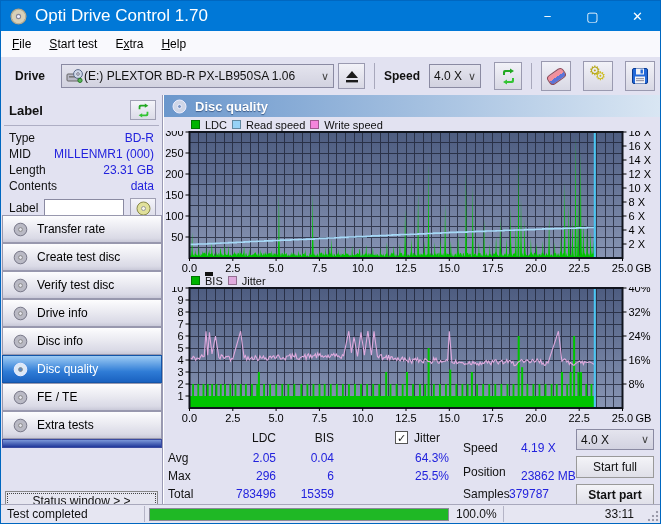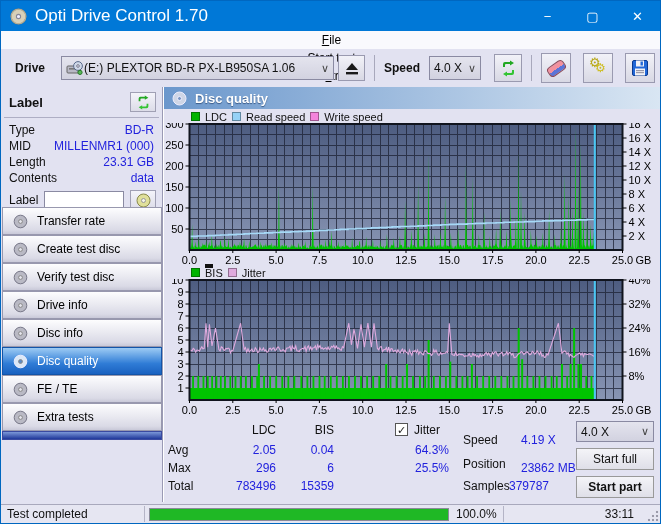--- a/index.html
+++ b/index.html
@@ -8,21 +8,21 @@
     background:#e2e2f1;font-family:"Liberation Sans",sans-serif;font-size:12px;color:#111;
     overflow:hidden;}
   
   .titlebar{height:30px;background:#0078d7;display:flex;align-items:center;color:#fff;}
   .title-icon{width:17px;height:17px;margin:0 8px 0 9px;flex:0 0 auto;}
   .title-text{font-size:17px;}
   .win-controls{margin-left:auto;display:flex;height:30px;}
   .win-btn{width:45px;height:30px;display:flex;align-items:center;justify-content:center;
     font-size:13px;color:#fff;}
   
-  .menubar{height:18px;background:#f9f9fd;display:flex;align-items:center;padding-left:2px;flex-direction:column;}
+  .menubar{height:26px;background:#f9f9fd;display:flex;align-items:center;padding-left:2px;}
   .menu-item{padding:2px 9px;color:#000;}
   .menu-item u{text-decoration:underline;}
   
   .toolbar{height:38px;display:flex;align-items:center;background:#e2e2f1;}
   .tb-label{font-weight:bold;font-size:12px;}
   .combo{height:24px;background:linear-gradient(#e4e4ee,#d2d2e0);border:1px solid #8a8aa2;
     display:flex;align-items:center;padding:0 4px;font-size:12px;}
   .combo .chev{margin-left:auto;color:#444;font-size:11px;padding-left:4px;}
   .tb-btn{height:26px;background:linear-gradient(#f2f2f8,#d8d8e4);border:1px solid #9a9ab0;
     display:flex;align-items:center;justify-content:center;}
@@ -263,20 +263,21 @@
           </div>
           <div class="nav-btn">
             <svg width="15" height="15" viewBox="0 0 15 15">
               <circle cx="7.5" cy="7.5" r="6.3" fill="#b9b9c4" stroke="#777788"></circle>
               <circle cx="7.5" cy="7.5" r="1.9" fill="#e6e6ee" stroke="#888"></circle>
             </svg>
             <span>Extra tests</span>
           </div>
           <div class="blue-strip"></div>
         </div>
+      <div class="statuswin-btn" style="position:absolute;left:0;right:0;top:388px;">Status window &gt; &gt;</div>
     </div>
 
     <div class="mainpanel">
       <div class="main-head">
         <svg width="15" height="15" viewBox="0 0 15 15">
           <circle cx="7.5" cy="7.5" r="6.5" fill="#cfd6e6" stroke="#eef"></circle>
           <circle cx="7.5" cy="7.5" r="2" fill="#7b97c4" stroke="#eef"></circle>
         </svg>
         <span>Disc quality</span>
       </div>

